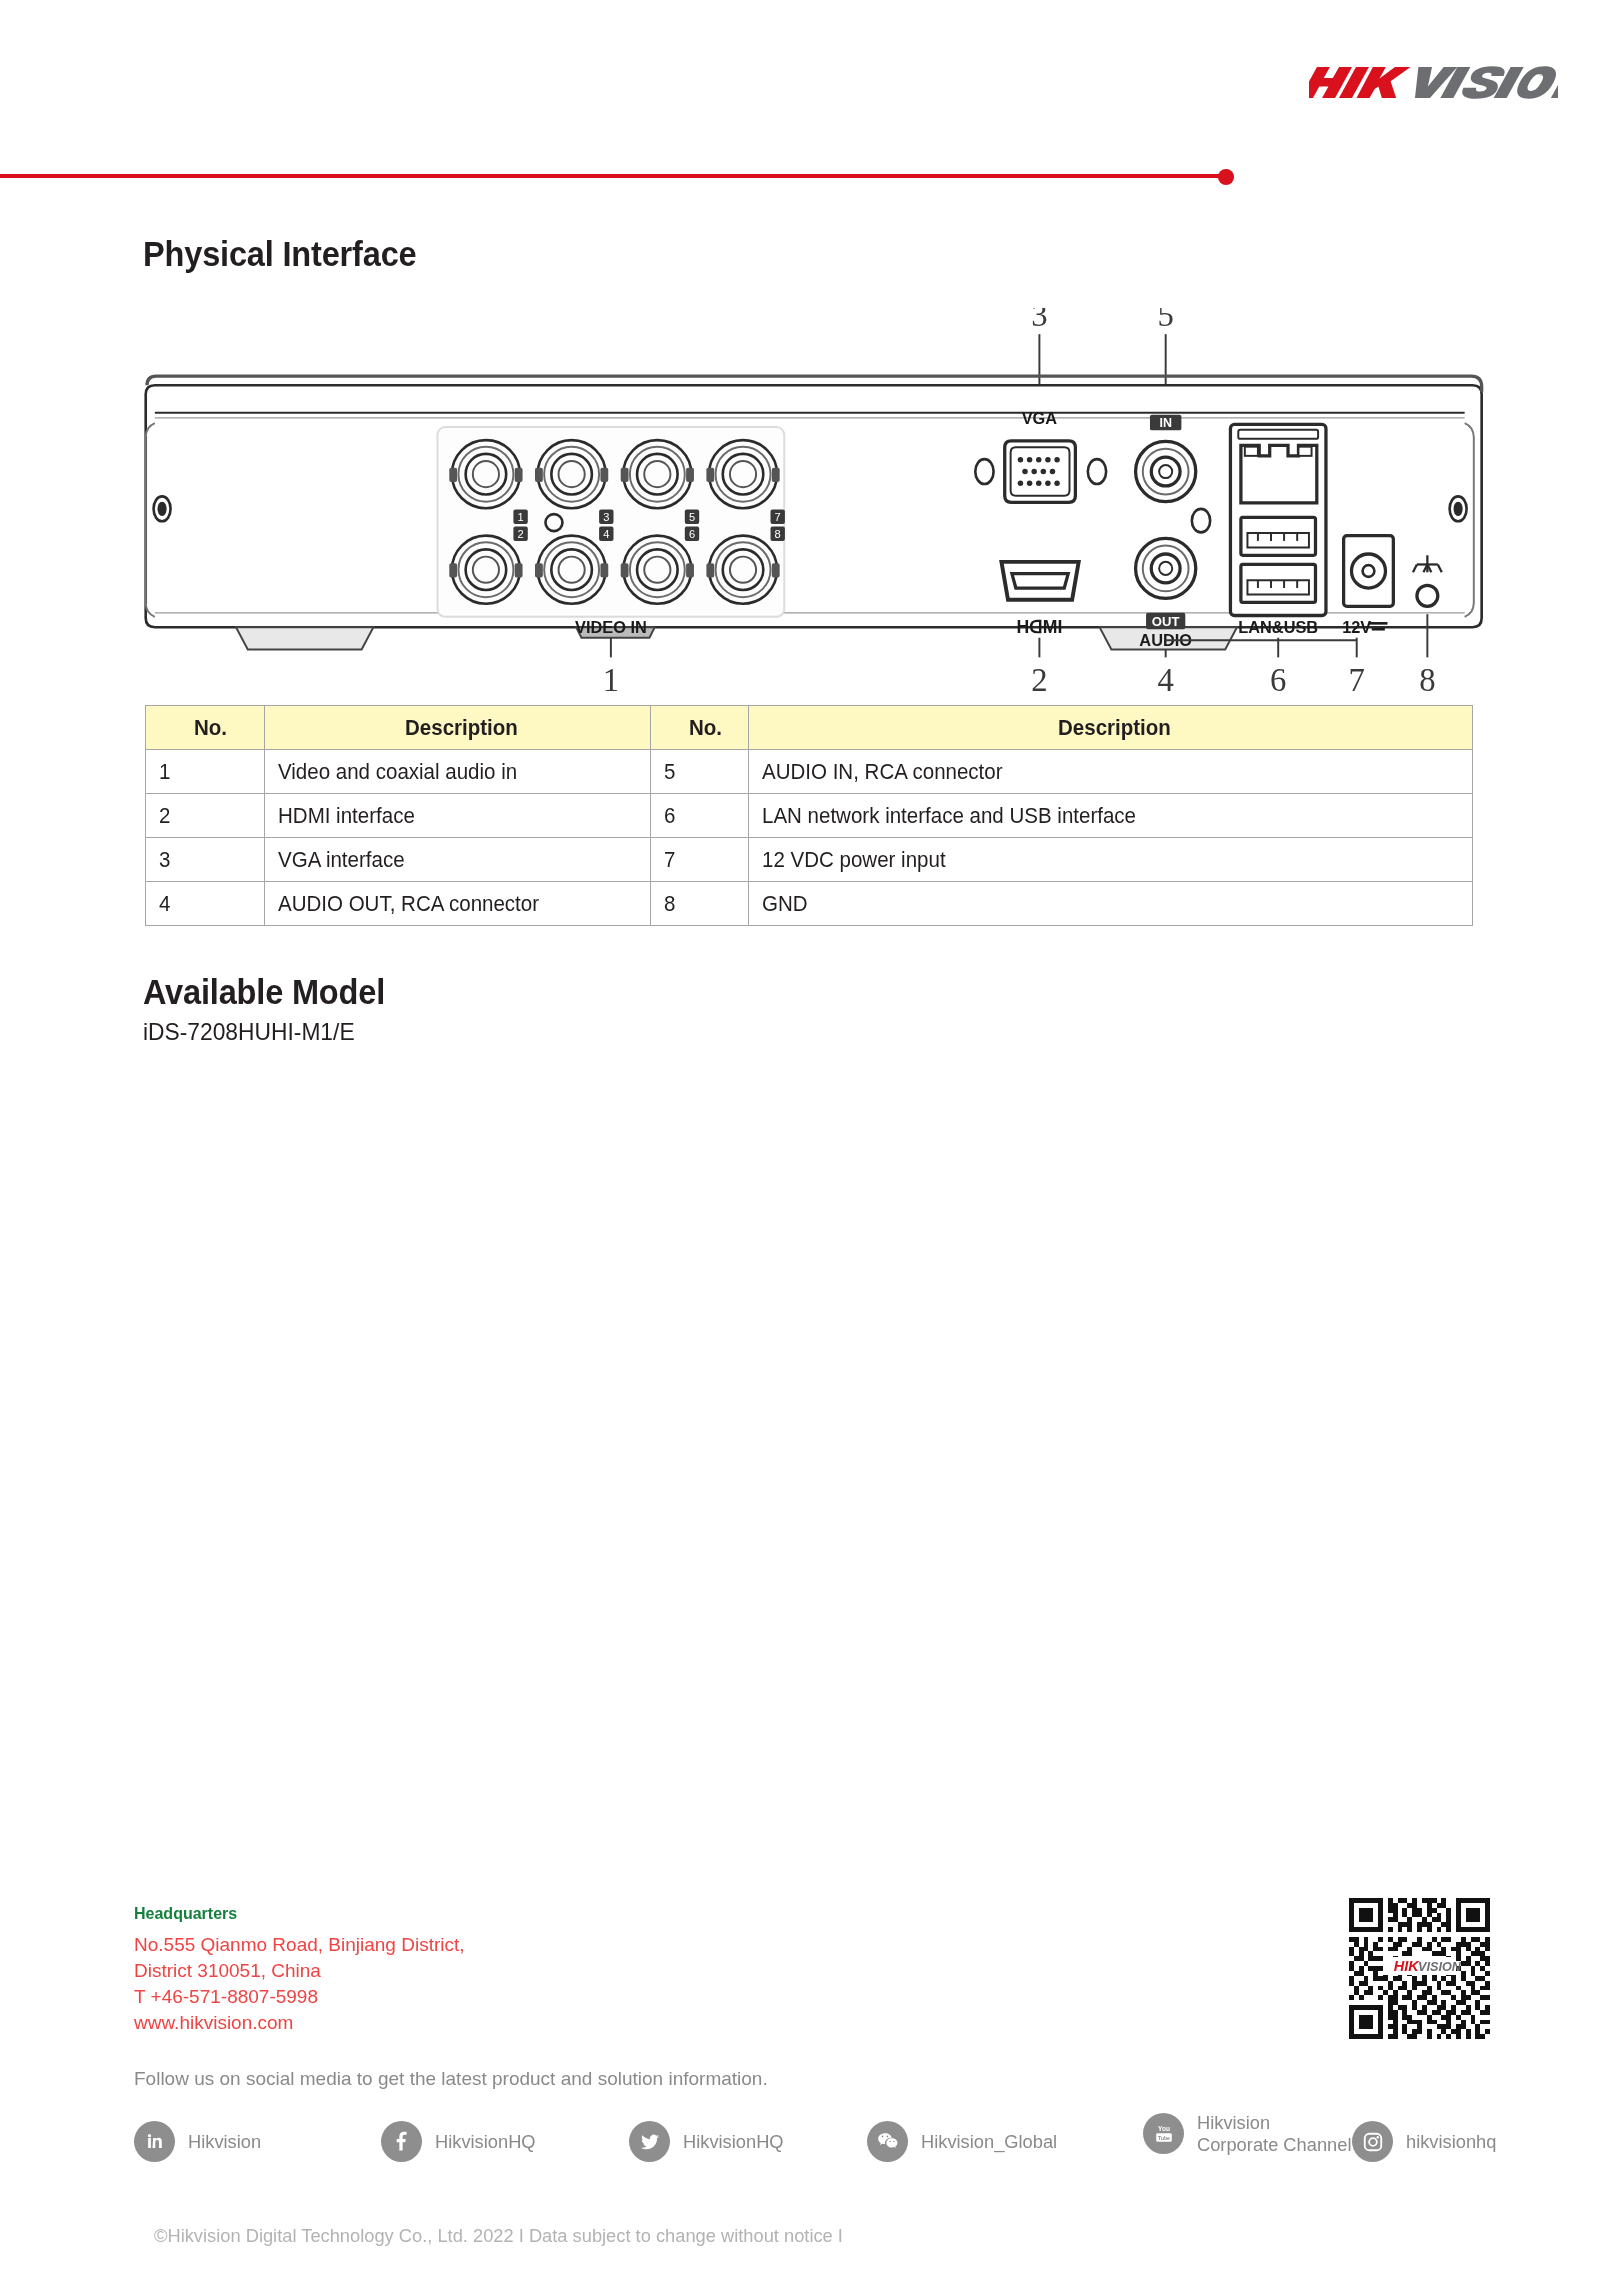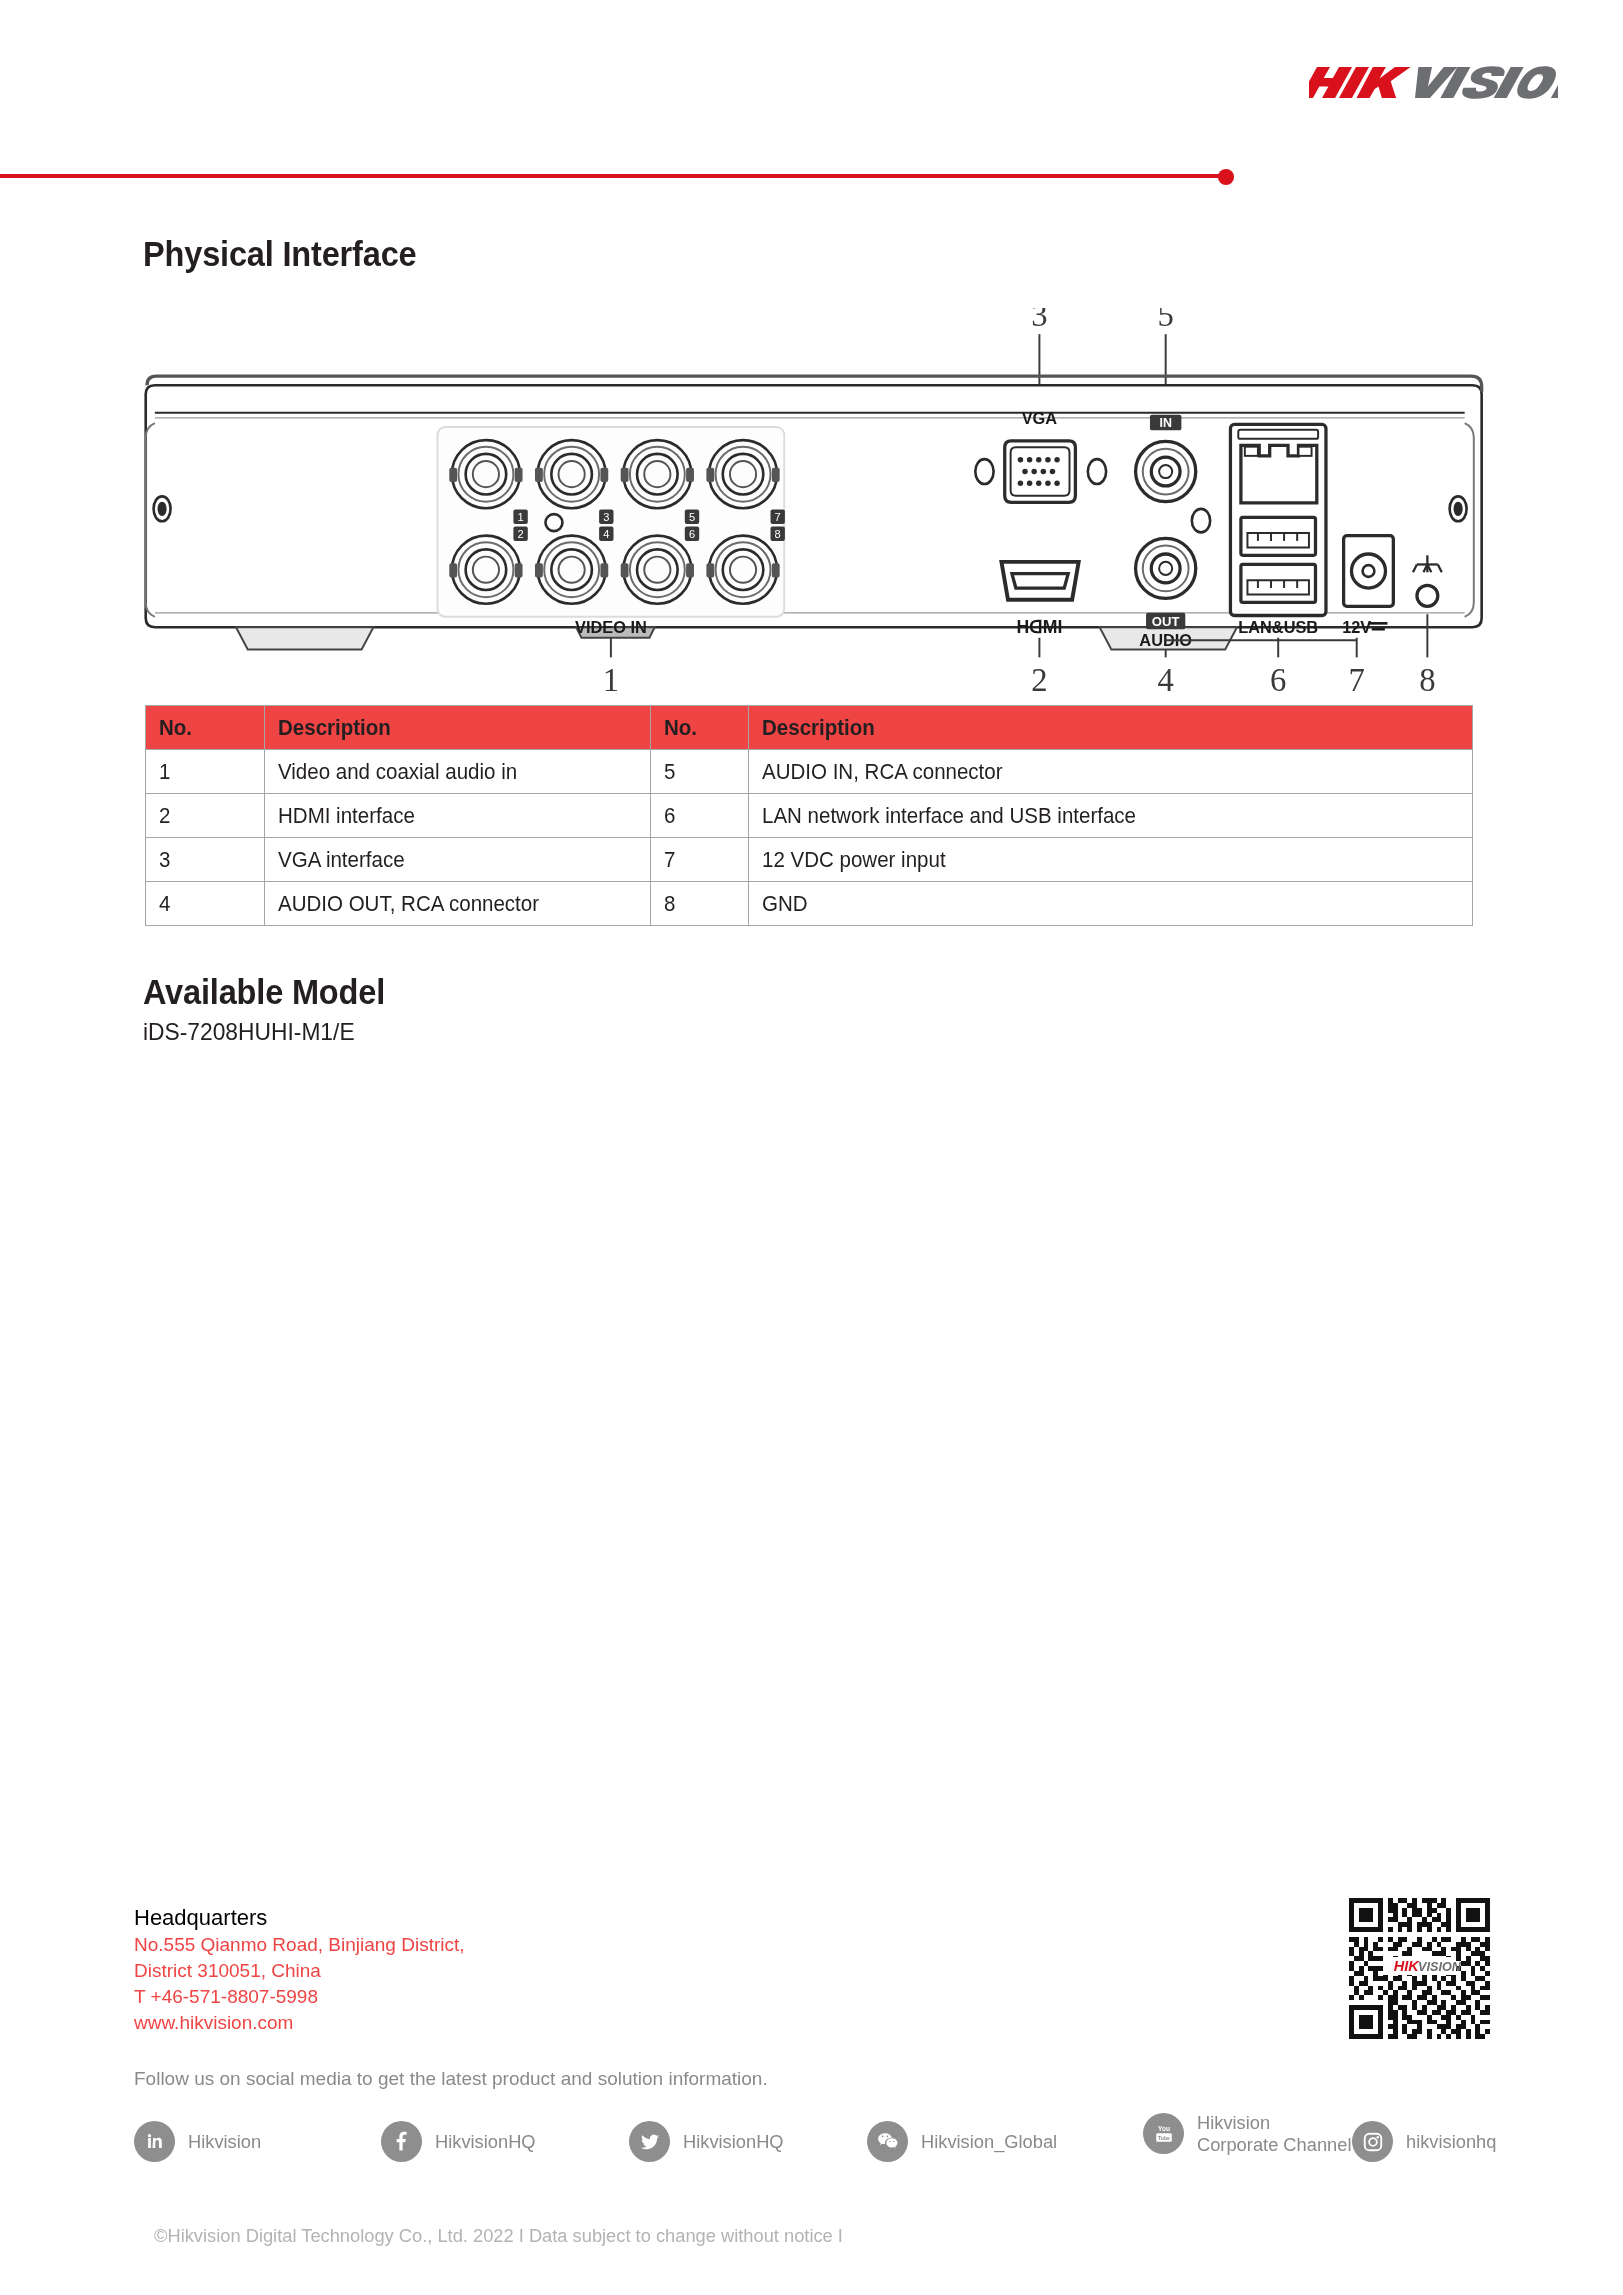--- a/index.html
+++ b/index.html
@@ -41,27 +41,27 @@
   .tbl col.c2{width:386px}
   .tbl col.c3{width:98px}
   .tbl col.c4{width:724px}
   .tbl th,.tbl td{
     border:1.3px solid #a6a6a6;
     padding:0 0 0 13px;
     height:43px;
     text-align:left;vertical-align:middle;
     font-size:21.6px;font-weight:normal;color:#231f20;
   }
-  .tbl thead th{background:#ef4444;font-weight:bold;}
+  .tbl thead th{background:#fef9c3;font-weight:bold;text-align:center;}
   .tbl tbody td{background:#fff;}
   .tbl th span,.tbl td span{display:inline-block;transform:scaleX(.95);transform-origin:left center;}
 
   
   .footer{position:absolute;left:0;top:1898px;width:1623px;height:393px;}
-  .hq-title{position:absolute;left:134px;top:6.5px;font-size:22px;font-weight:normal;color:#000000;}
+  .hq-title{position:absolute;left:134px;top:6.5px;font-size:16px;font-weight:bold;color:#15803d;}
   .hq-lines{position:absolute;left:134px;top:34px;font-size:19px;color:#ef4444;line-height:26px;}
   .hq-lines div{white-space:nowrap;}
   .follow{position:absolute;left:134px;top:170px;font-size:19px;color:#8a8a8a;}
   .social{position:absolute;left:134px;top:209px;width:1361px;height:72px;}
   .soc{position:absolute;display:flex;align-items:center;gap:13px;}
   .soc .badge{
     width:41px;height:41px;border-radius:50%;background:#8e8e8e;
     display:flex;align-items:center;justify-content:center;flex:0 0 auto;
   }
   .soc .badge svg{display:block;}

